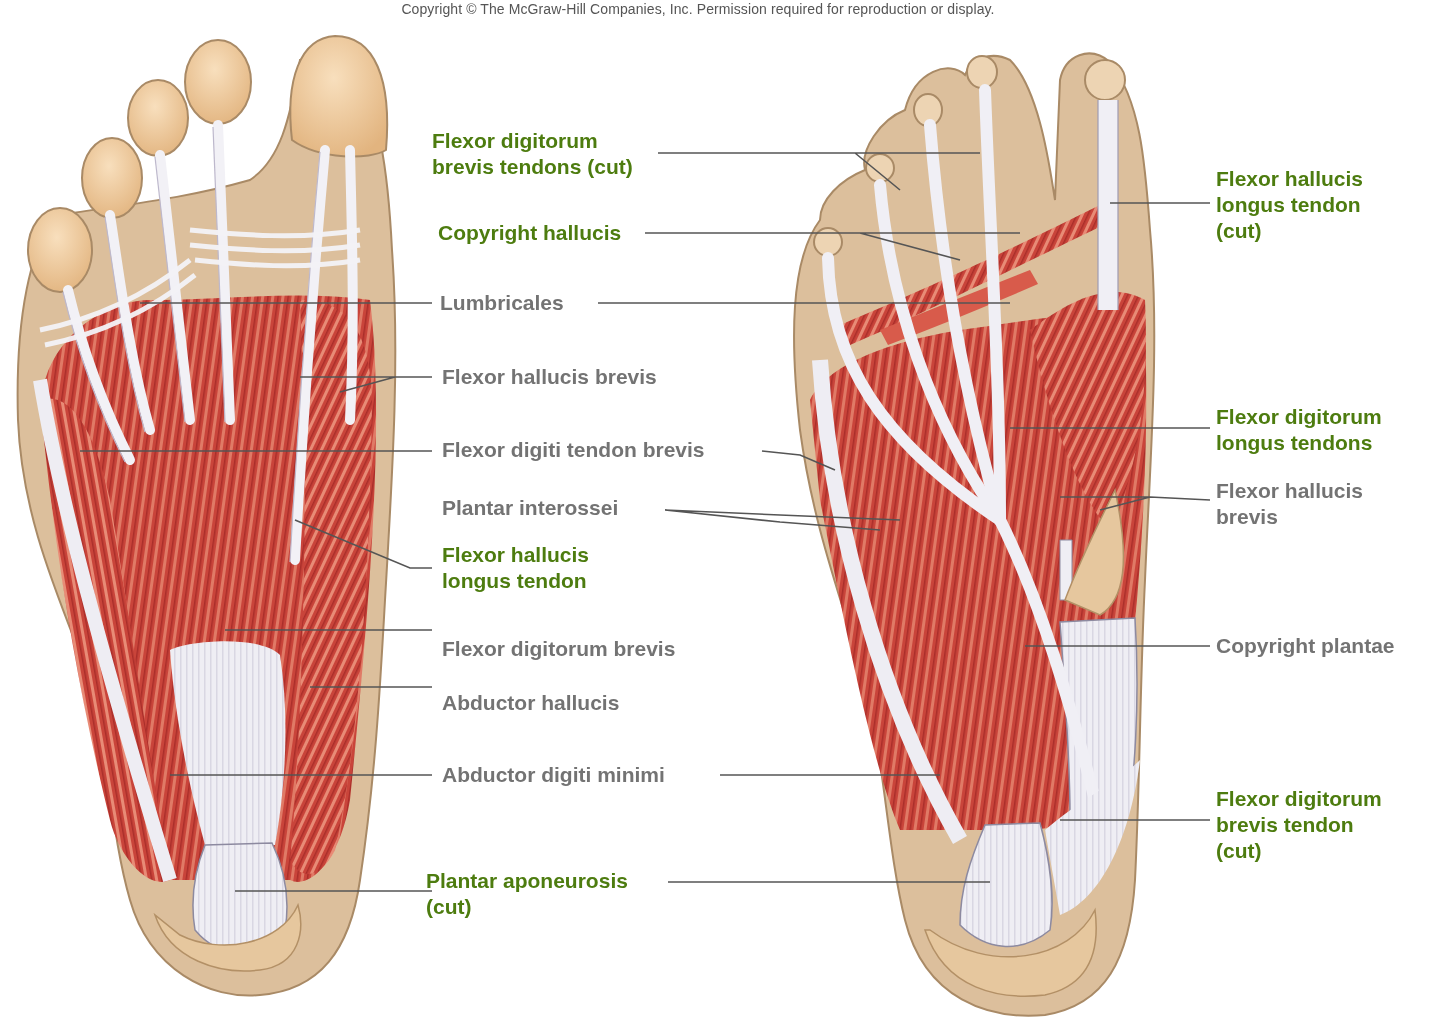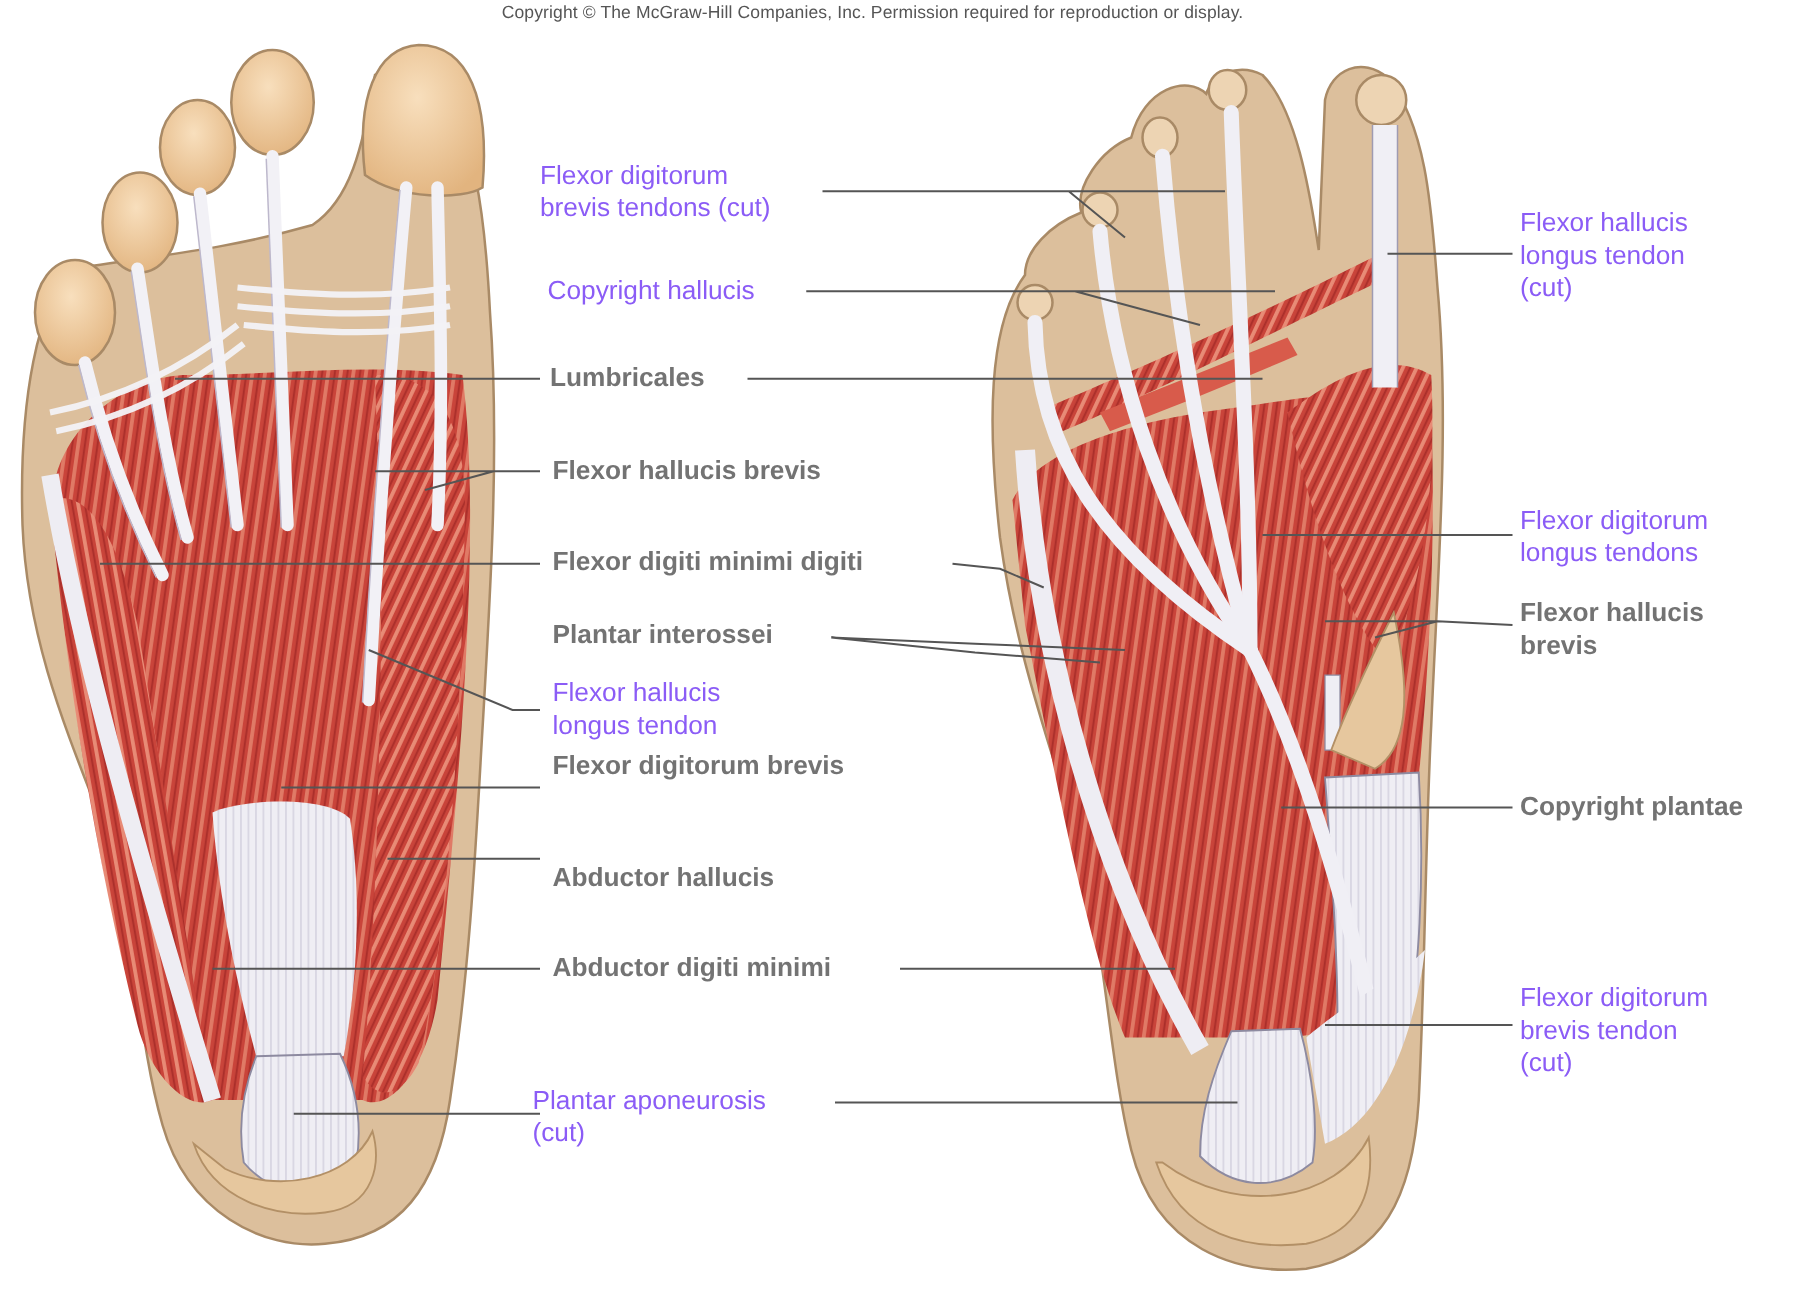--- a/index.html
+++ b/index.html
@@ -1,19 +1,19 @@
 <!DOCTYPE html>
 <html><head>
 <meta charset="utf-8">
 <style>
   html, body { margin: 0; padding: 0; background: #ffffff; }
   body { width: 1440px; height: 1031px; position: relative; overflow: hidden; font-family: "Liberation Sans", sans-serif; }
   .copyright { position: absolute; left: 0; width: 1396px; top: 0; text-align: center; font-size: 14px; color: #555; letter-spacing: 0.1px; line-height: 18px; }
   svg.art { position: absolute; left: 0; top: 0; }
-  .label { position: absolute; font-size: 21px; line-height: 26px; color: #8b5cf6; white-space: pre-line; }
+  .label { position: absolute; font-size: 21px; line-height: 26px; color: #4d7c0f; white-space: pre-line; font-weight: bold; }
   .label.bold { font-weight: bold; color: #737373; }
 </style>
 </head>
 <body>
 
 <div class="copyright">Copyright © The McGraw-Hill Companies, Inc. Permission required for reproduction or display.</div>
 
 <svg class="art" width="1440" height="1031" viewBox="0 0 1440 1031">
   <defs>
     <pattern id="fibers" width="10" height="10" patternUnits="userSpaceOnUse" patternTransform="rotate(8)">
@@ -151,25 +151,25 @@
     <line x1="1025" y1="646" x2="1210" y2="646"></line>
     <line x1="1060" y1="820" x2="1210" y2="820"></line>
   </g>
 </svg>
 
 <div class="label" style="left:432px; top:128px;">Flexor digitorum
 brevis tendons (cut)</div>
 <div class="label" style="left:438px; top:220px;">Copyright hallucis</div>
 <div class="label bold" style="left:440px; top:290px;">Lumbricales</div>
 <div class="label bold" style="left:442px; top:364px;">Flexor hallucis brevis</div>
-<div class="label bold" style="left:442px; top:437px;">Flexor digiti minimi digiti</div>
+<div class="label bold" style="left:442px; top:437px;">Flexor digiti tendon brevis</div>
 <div class="label bold" style="left:442px; top:495px;">Plantar interossei</div>
 <div class="label" style="left:442px; top:542px;">Flexor hallucis
 longus tendon</div>
-<div class="label bold" style="left:442px; top:600px;">Flexor digitorum brevis</div>
+<div class="label bold" style="left:442px; top:636px;">Flexor digitorum brevis</div>
 <div class="label bold" style="left:442px; top:690px;">Abductor hallucis</div>
 <div class="label bold" style="left:442px; top:762px;">Abductor digiti minimi</div>
 <div class="label" style="left:426px; top:868px;">Plantar aponeurosis
 (cut)</div>
 
 <div class="label" style="left:1216px; top:166px;">Flexor hallucis
 longus tendon
 (cut)</div>
 <div class="label" style="left:1216px; top:404px;">Flexor digitorum
 longus tendons</div>

